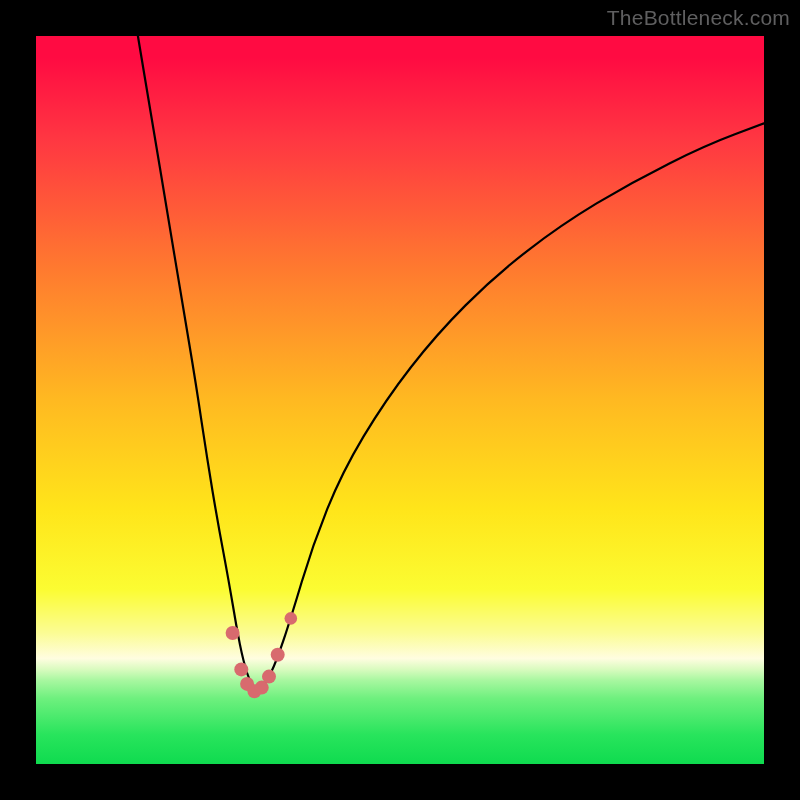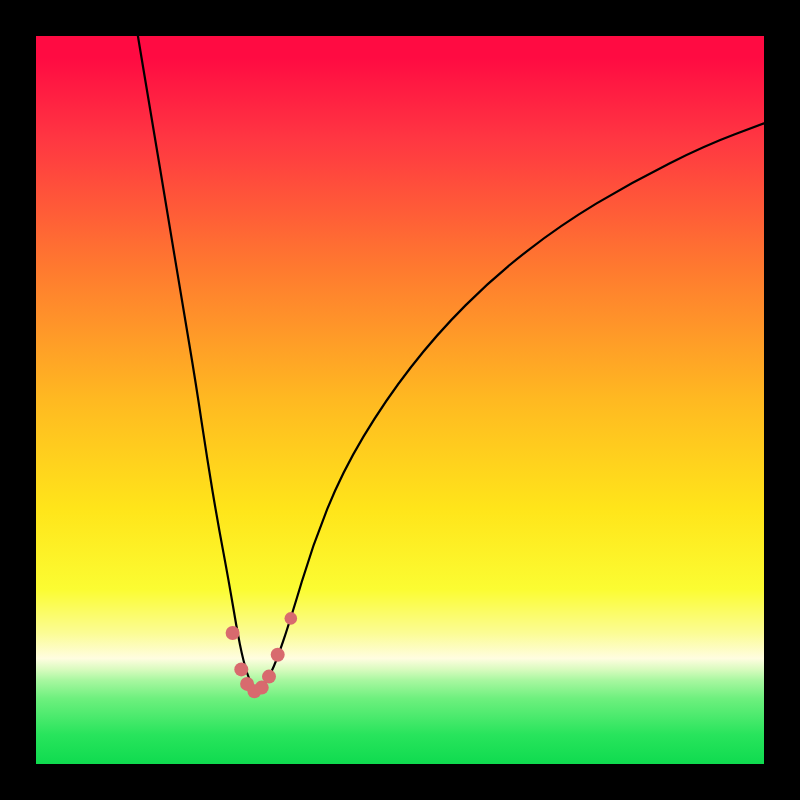--- a/index.html
+++ b/index.html
@@ -73,13 +73,14 @@
           <circle cx="205.3" cy="633.4" r="7.0" fill="#d86a6e" stroke="#b84a50" stroke-width="0"></circle>
           <circle cx="211.1" cy="647.9" r="7.0" fill="#d86a6e" stroke="#b84a50" stroke-width="0"></circle>
           <circle cx="218.4" cy="655.2" r="7.0" fill="#d86a6e" stroke="#b84a50" stroke-width="0"></circle>
           <circle cx="225.7" cy="651.6" r="7.0" fill="#d86a6e" stroke="#b84a50" stroke-width="0"></circle>
           <circle cx="233.0" cy="640.6" r="7.0" fill="#d86a6e" stroke="#b84a50" stroke-width="0"></circle>
           <circle cx="241.7" cy="618.8" r="7.0" fill="#d86a6e" stroke="#b84a50" stroke-width="0"></circle>
           <circle cx="254.8" cy="582.4" r="6.3" fill="#d86a6e" stroke="#b84a50" stroke-width="0"></circle>
         </g>
     </svg>
   </div>
+  <div class="watermark">TheBottleneck.com</div>
 </div>
 
 </body></html>

